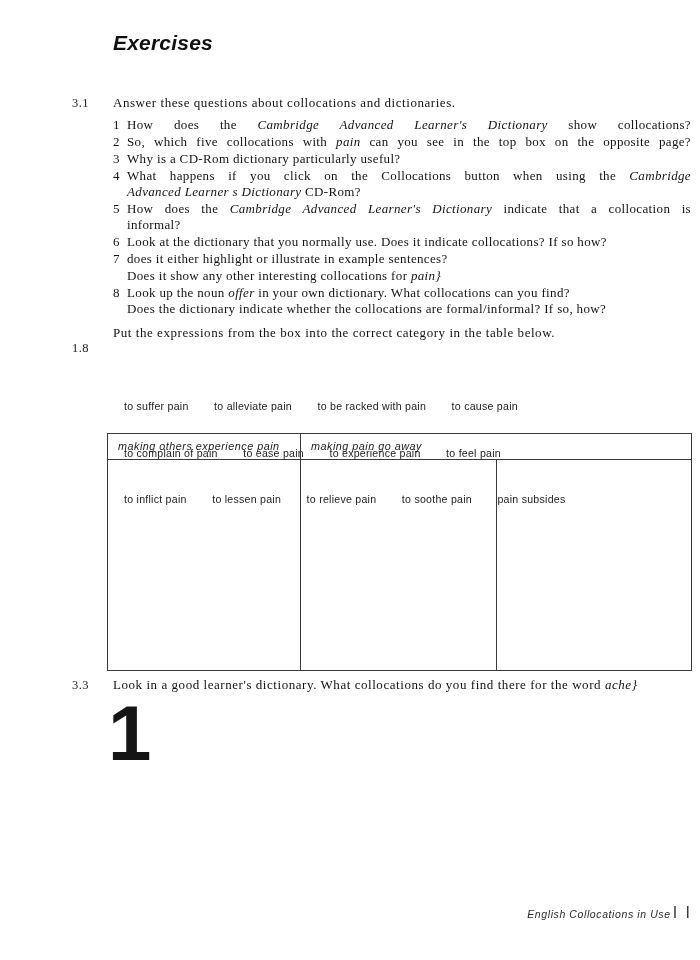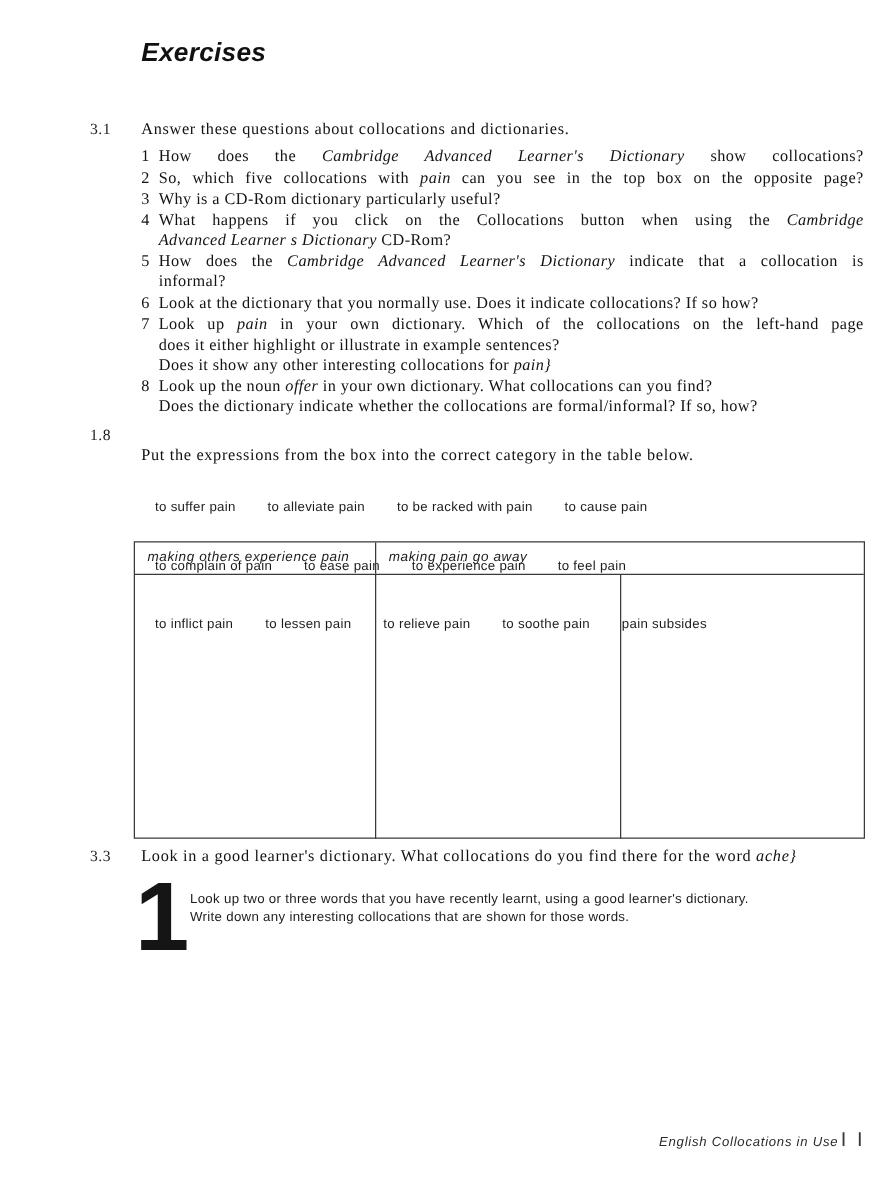--- a/index.html
+++ b/index.html
@@ -243,38 +243,37 @@
     <div class="qitem">
       <span class="qnum">6</span>
       <span class="qbody">
         <span class="qline">Look at the dictionary that you normally use. Does it indicate collocations? If so how?</span>
       </span>
     </div>
 
     <div class="qitem">
       <span class="qnum">7</span>
       <span class="qbody">
-        <span class="qline justify"><span>Look up </span><i class="it">pain</i><span> in your own dictionary. Which of the collocations on the left-hand page</span></span>
         <span class="qline">does it either highlight or illustrate in example sentences?</span>
         <span class="qline"><span>Does it show any other interesting collocations for </span><i class="it">pain}</i></span>
       </span>
     </div>
 
     <div class="qitem">
       <span class="qnum">8</span>
       <span class="qbody">
         <span class="qline"><span>Look up the noun </span><i class="it">offer</i><span> in your own dictionary. What collocations can you find?</span></span>
         <span class="qline">Does the dictionary indicate whether the collocations are formal/informal? If so, how?</span>
       </span>
     </div>
 
   </div>
 
   <div class="ex-num" style="left:72px; top:341px;">1.8</div>
-  <div class="ex-lead" style="left:113px; top:356px;">Put the expressions from the box into the correct category in the table below.</div>
+  <div class="ex-lead" style="left:113px; top:325px;">Put the expressions from the box into the correct category in the table below.</div>
 
   <div class="phrase-box">
     <span class="phrase-line">to suffer pain        to alleviate pain        to be racked with pain        to cause pain</span>
     <span class="phrase-line">to complain of pain        to ease pain        to experience pain        to feel pain</span>
     <span class="phrase-line">to inflict pain        to lessen pain        to relieve pain        to soothe pain        pain subsides</span>
   </div>
 
   <div class="tbl">
     <div class="tbl-head">
       <div class="tcol c1">
@@ -288,23 +287,19 @@
       <div class="tcol c1"></div>
       <div class="tcol c2"></div>
       <div class="tcol c3"></div>
     </div>
   </div>
 
   <div class="ex-num" style="left:72px; top:678px;">3.3</div>
   <div class="ex-lead" style="left:113px; top:677px;"><span>Look in a good learner's dictionary. What collocations do you find there for the word </span><i class="it">ache}</i></div>
 
   <div class="big-one">1</div>
-  <div class="tip-text">
-    <span class="tip-line">Look up two or three words that you have recently learnt, using a good learner's dictionary.</span>
-    <span class="tip-line">Write down any interesting collocations that are shown for those words.</span>
-  </div>
 
   <div class="footer">
     <span>English Collocations in Use</span>
     <span class="footer-page">I I</span>
   </div>
 
 </div>
 
 </body></html>

